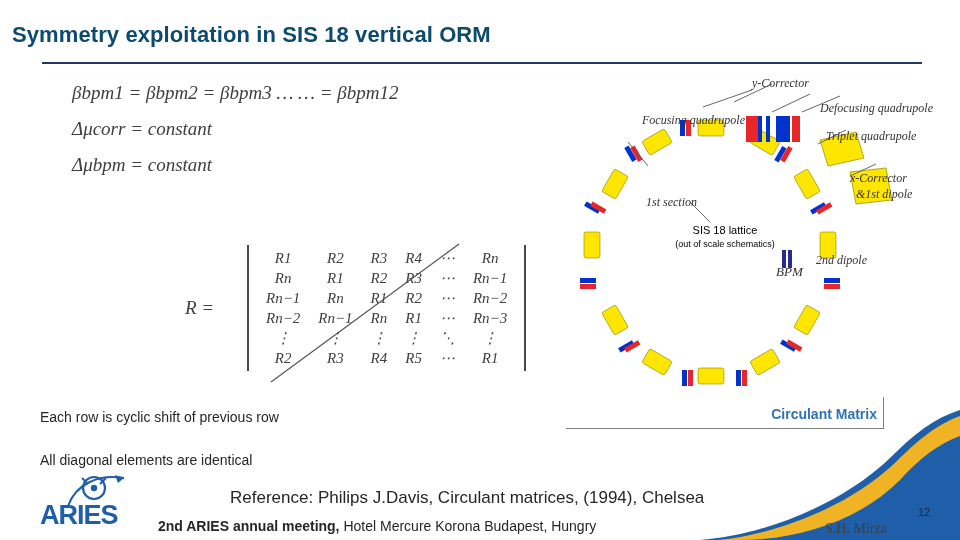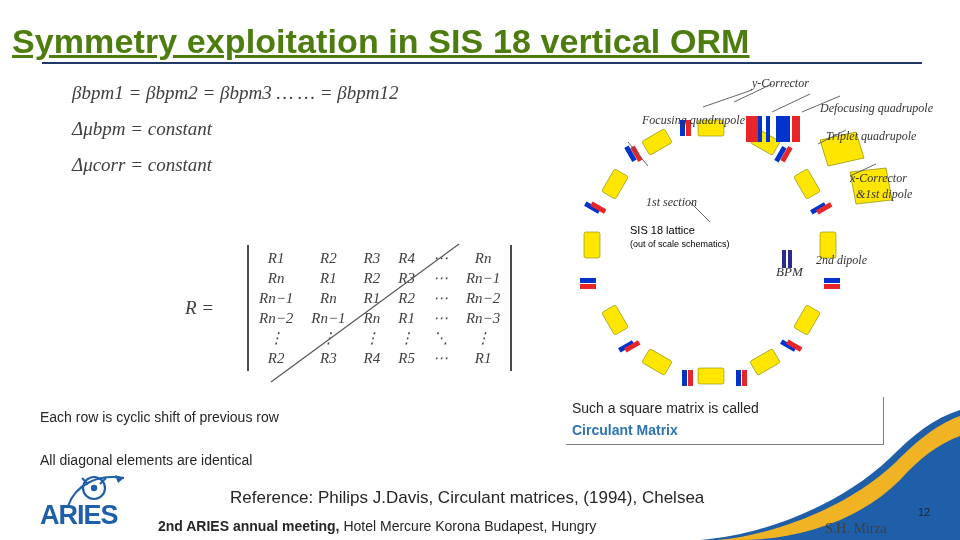--- a/index.html
+++ b/index.html
@@ -20,26 +20,25 @@
     width: 960px;
     height: 540px;
     background: #ffffff;
   }
 
   
   .title {
     position: absolute;
     left: 12px;
     top: 22px;
-    font-size: 34px;
+    font-size: 22px;
     font-weight: bold;
-    color: #4d7c0f;
+    color: #0c4a6e;
     letter-spacing: 0.1px;
     white-space: nowrap;
-    text-decoration: underline;
   }
   .title-rule {
     position: absolute;
     left: 42px;
     top: 62px;
     width: 880px;
     height: 2px;
     background: #1f3864;
   }
 
@@ -76,21 +75,21 @@
     top: 52px;
     font-size: 19px;
     font-style: italic;
   }
   .matrix-body {
     position: absolute;
     left: 62px;
     top: 0px;
     border-left: 2px solid #4a4a4a;
     border-right: 2px solid #4a4a4a;
-    padding: 3px 1px;
+    padding: 3px 8px;
   }
   .matrix-body table {
     border-collapse: collapse;
   }
   .matrix-body td {
     font-size: 15px;
     font-style: italic;
     padding: 1px 9px;
     text-align: center;
     white-space: nowrap;
@@ -112,21 +111,21 @@
     width: 440px;
     height: 330px;
   }
   .lattice svg { display: block; }
 
   .lattice-caption {
     position: absolute;
     left: 630px;
     top: 223px;
     width: 190px;
-    text-align: left;
+    text-align: center;
     font-size: 11px;
     color: #000;
     line-height: 1.35;
   }
   .lattice-caption .sub {
     font-size: 9px;
   }
 
   
   .note-left-1 {
@@ -155,20 +154,21 @@
   }
   .callout-line1 {
     font-size: 14px;
     color: #262626;
   }
   .callout-line2 {
     font-size: 14px;
     color: #2e74b5;
     font-weight: bold;
     margin-top: 6px;
+    text-align: right;
   }
 
   .reference {
     position: absolute;
     left: 230px;
     top: 488px;
     font-size: 17px;
     color: #262626;
   }
 
@@ -248,24 +248,24 @@
 <div class="slide">
 
   <div class="title">Symmetry exploitation in SIS 18 vertical ORM</div>
   <div class="title-rule"></div>
 
   <div class="eq-block">
     <div class="eq">
       <span>βbpm1 = βbpm2 = βbpm3 … … = βbpm12</span>
     </div>
     <div class="eq">
-      <span>Δμbpm = constant</span>
+      <span>Δμcorr = constant</span>
     </div>
     <div class="eq">
-      <span>Δμcorr = constant</span>
+      <span>Δμbpm = constant</span>
     </div>
   </div>
 
   <div class="matrix-wrap">
     <div class="matrix-label">R =</div>
     <div class="matrix-body">
       <table>
         <tbody>
           <tr>
             <td>R1</td>
@@ -409,21 +409,20 @@
 
   <div class="lattice-caption">
     <div>SIS 18 lattice</div>
     <div class="sub">(out of scale schematics)</div>
   </div>
 
   <div class="note-left-1">Each row is cyclic shift of  previous row</div>
   <div class="note-left-2">All diagonal elements are identical</div>
 
   <div class="callout">
-    <div class="callout-line1">Such a square matrix is called</div>
     <div class="callout-line2">Circulant Matrix</div>
   </div>
 
   <div class="reference">Reference: Philips J.Davis, Circulant matrices, (1994), Chelsea</div>
 
   <div class="swoosh">
     <svg viewBox="0 0 260 130" width="260" height="130">
       <path d="M 0,130 C 60,126 140,96 190,48 C 214,24 234,8 260,0 L 260,130 Z" fill="#1f5fa9"></path>
       <path d="M 18,130 C 78,124 150,96 196,52 C 220,28 238,14 260,6 L 260,26 C 238,34 220,48 200,70 C 158,112 96,130 40,130 Z" fill="#f0b323"></path>
       <path d="M 120,130 C 172,122 214,96 244,62 C 250,54 256,48 260,44 L 260,130 Z" fill="#1f5fa9"></path>

